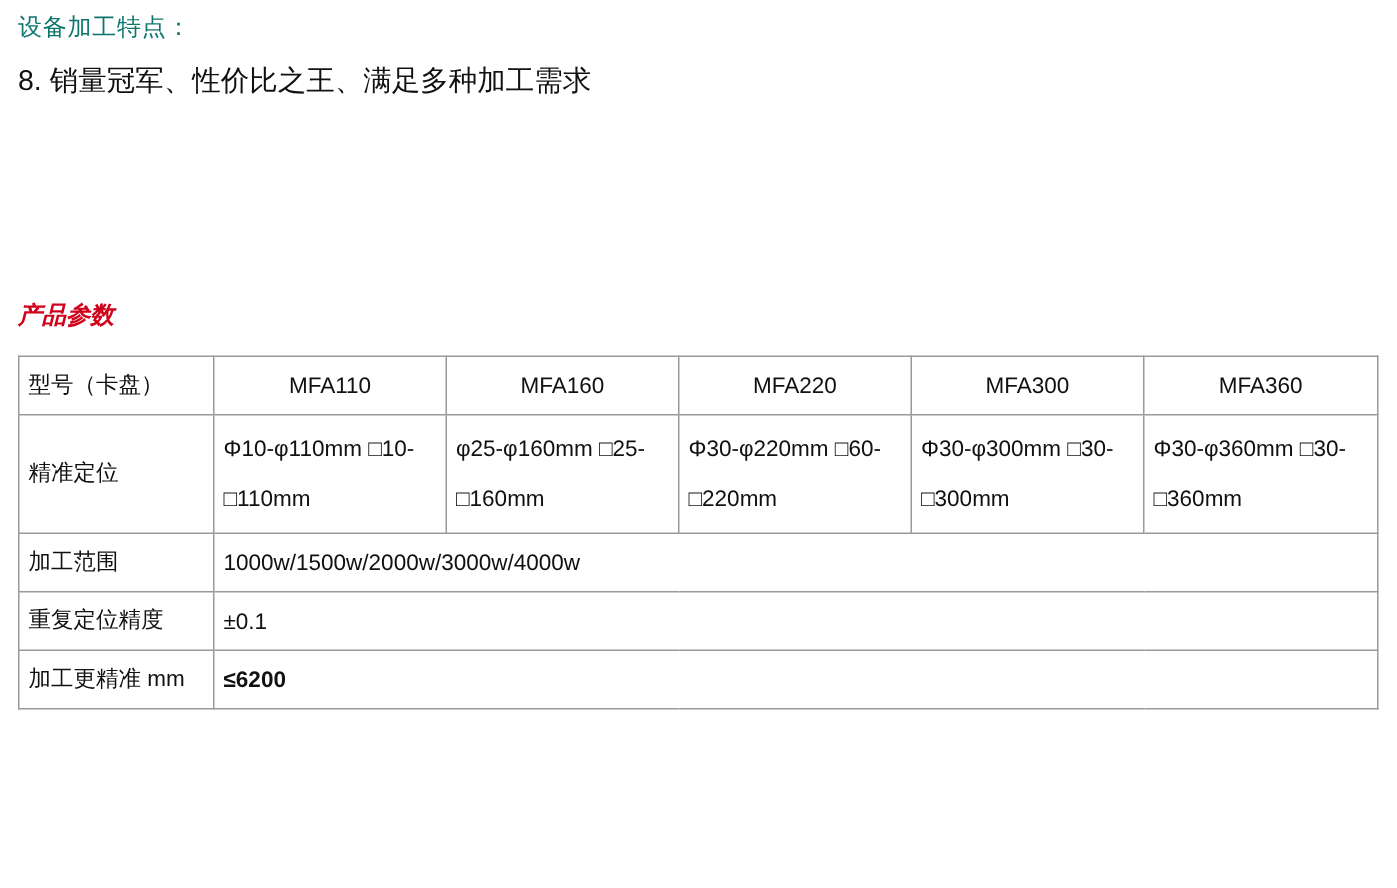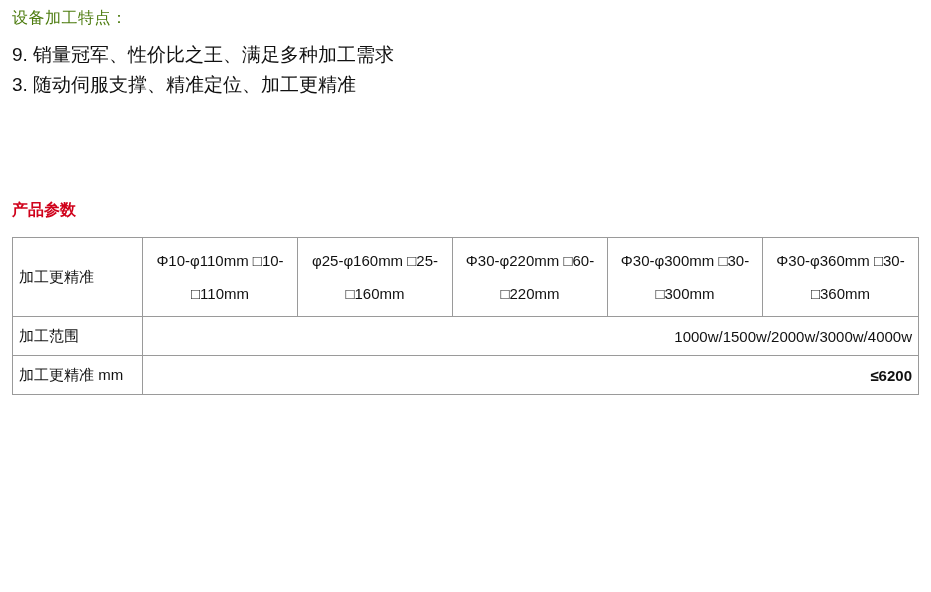--- a/index.html
+++ b/index.html
@@ -19,41 +19,42 @@
     width: 931px;
     height: 592px;
     box-sizing: border-box;
     padding: 0;
   }
   .features-heading {
     position: absolute;
     left: 12px;
     top: 8px;
     font-size: 16px;
-    color: #4d7c0f;
+    color: #0f766e;
     letter-spacing: 0.5px;
   }
   .features-list {
     position: absolute;
     left: 12px;
     top: 40px;
     width: 700px;
   }
   .feature-line {
     font-size: 19px;
     line-height: 30px;
     color: #111111;
     white-space: nowrap;
   }
   .params-heading {
     position: absolute;
     left: 12px;
     top: 200px;
     font-size: 16px;
     font-weight: bold;
+    font-style: italic;
     color: #d0021b;
   }
   table.params {
     position: absolute;
     left: 12px;
     top: 237px;
     width: 906px;
     border-collapse: collapse;
     table-layout: fixed;
   }
@@ -69,69 +70,80 @@
     text-align: left;
     padding-left: 8px;
     line-height: 26px;
   }
   td.model {
     text-align: center;
     font-size: 16px;
     padding: 9px 4px;
   }
   td.range {
-    text-align: center;
+    text-align: left;
     line-height: 33px;
     padding: 6px 10px;
   }
   td.span {
-    text-align: right;
+    text-align: left;
     font-size: 15px;
   }
   td.power { padding: 10px 6px; }
   td.accuracy { padding: 18px 6px; }
   td.length { padding: 22px 6px; font-weight: bold; }
   .rowlabel-tall { line-height: 25px; }
 </style>
 </head>
 <body>
 
 <div class="page">
 
   <div class="features-heading">设备加工特点：</div>
 
   <div class="features-list">
-    <div class="feature-line">9. 销量冠军、性价比之王、满足多种加工需求</div>
-    <div class="feature-line">3. 随动伺服支撑、精准定位、加工更精准</div>
+    <div class="feature-line">8. 销量冠军、性价比之王、满足多种加工需求</div>
   </div>
 
   <div class="params-heading">产品参数</div>
 
   <table class="params">
     <colgroup>
       <col style="width:130px">
       <col style="width:155px">
       <col style="width:155px">
       <col style="width:155px">
       <col style="width:155px">
       <col style="width:156px">
     </colgroup>
     <tbody>
       <tr>
-        <td class="rowlabel">加工更精准</td>
+        <td class="rowlabel">型号（卡盘）</td>
+        <td class="model">MFA110</td>
+        <td class="model">MFA160</td>
+        <td class="model">MFA220</td>
+        <td class="model">MFA300</td>
+        <td class="model">MFA360</td>
+      </tr>
+      <tr>
+        <td class="rowlabel">精准定位</td>
         <td class="range">Φ10-φ110mm □10-□110mm</td>
         <td class="range">φ25-φ160mm □25-□160mm</td>
         <td class="range">Φ30-φ220mm □60-□220mm</td>
         <td class="range">Φ30-φ300mm □30-□300mm</td>
         <td class="range">Φ30-φ360mm □30-□360mm</td>
       </tr>
       <tr>
         <td class="rowlabel">加工范围</td>
         <td class="span power" colspan="5">1000w/1500w/2000w/3000w/4000w</td>
       </tr>
       <tr>
+        <td class="rowlabel rowlabel-tall">重复定位精度</td>
+        <td class="span accuracy" colspan="5">±0.1</td>
+      </tr>
+      <tr>
         <td class="rowlabel rowlabel-tall">加工更精准 mm</td>
         <td class="span length" colspan="5">≤6200</td>
       </tr>
     </tbody>
   </table>
 
 </div>
 
 </body></html>

